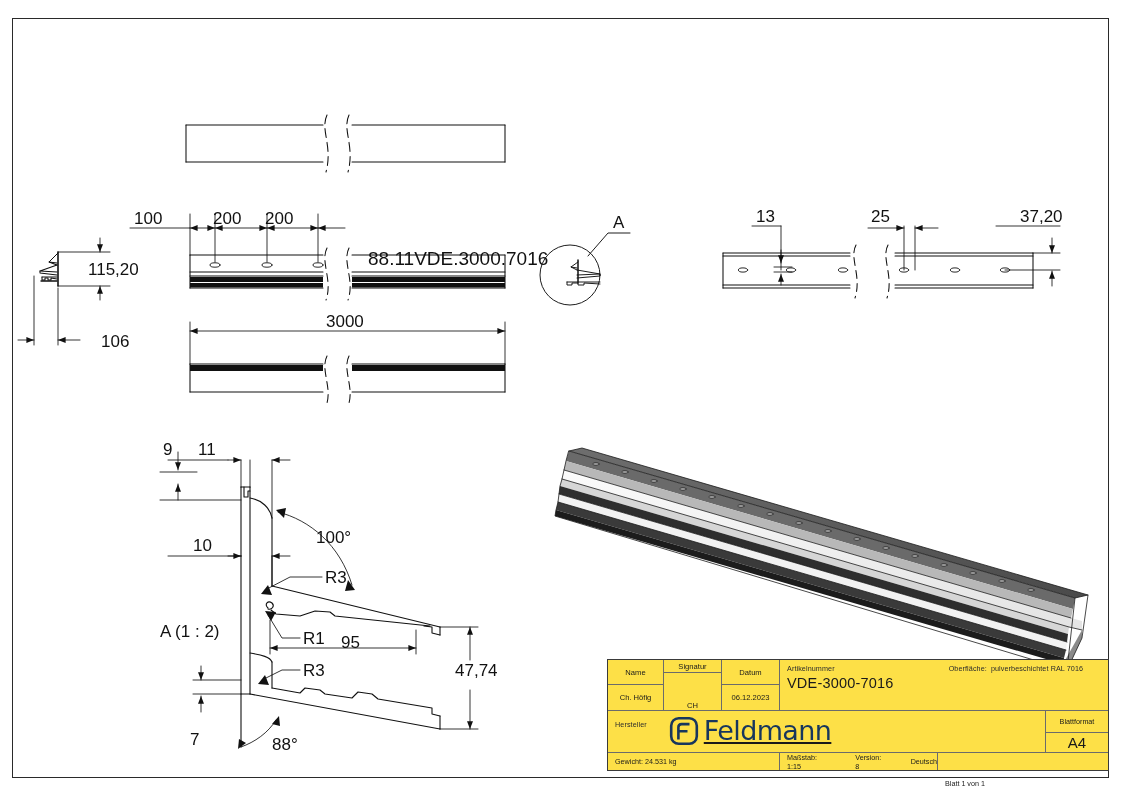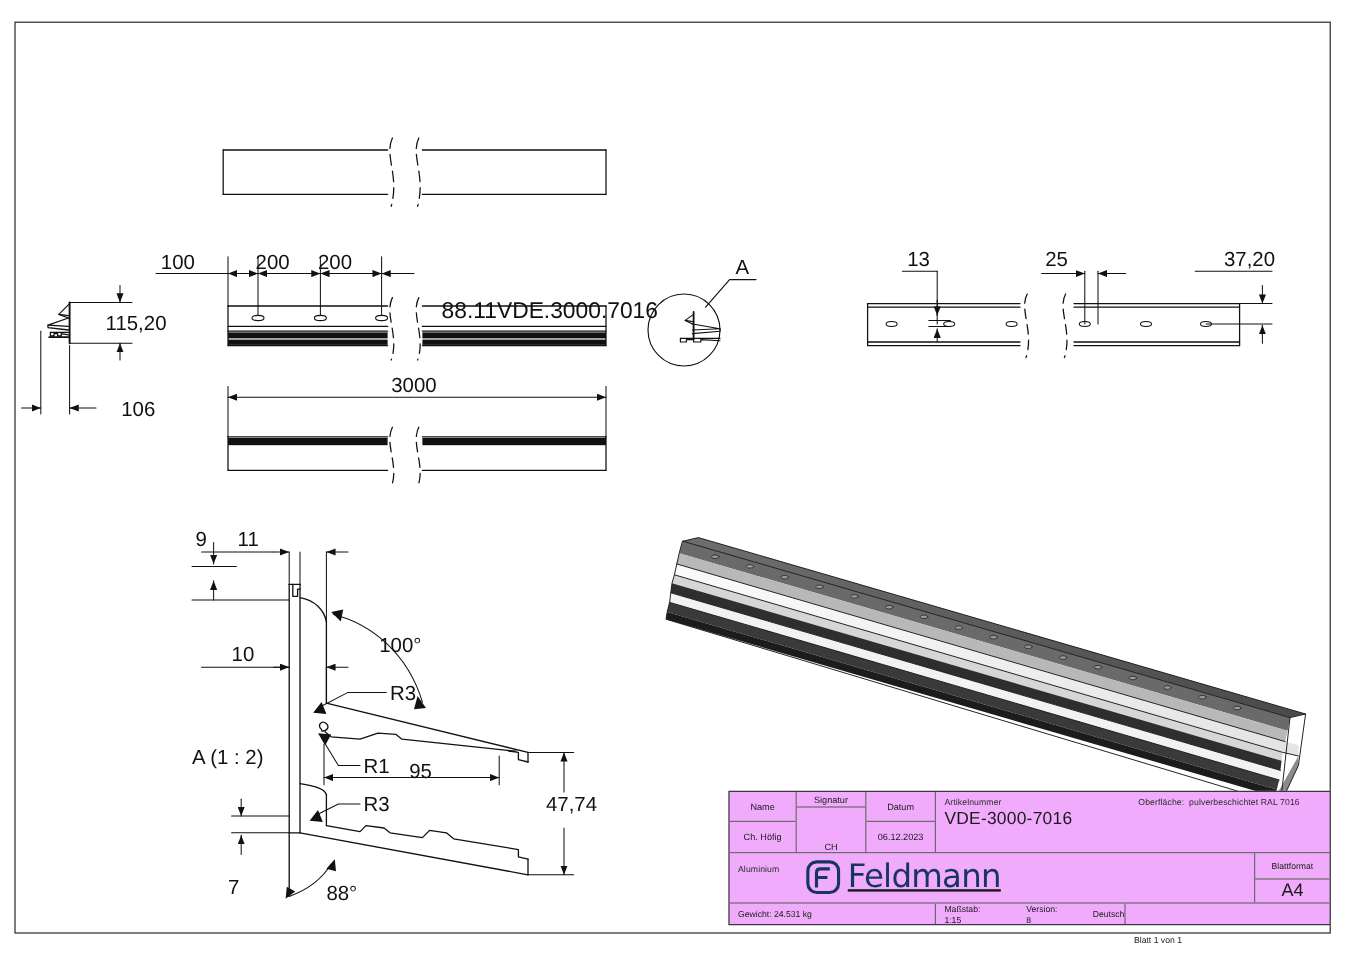--- a/index.html
+++ b/index.html
@@ -6,21 +6,21 @@
   body{width:1123px;height:794px;position:relative;overflow:hidden;
        font-family:"Liberation Sans", sans-serif;color:#1a1a1a;}
   #sheet{position:absolute;inset:0;}
   .frame{position:absolute;left:12px;top:18px;width:1097px;height:760px;
          border:1.6px solid #2a2a2a;box-sizing:border-box;}
   svg.layer{position:absolute;left:0;top:0;width:1123px;height:794px;
             pointer-events:none;}
   .dimtxt{font-family:"Liberation Sans", sans-serif;fill:#111;}
   
   .tb{position:absolute;left:607px;top:659px;width:502px;height:112px;
-      border:1.3px solid #3a3a3a;box-sizing:border-box;background:#f0abfc;
+      border:1.3px solid #3a3a3a;box-sizing:border-box;background:#fde047;
       display:flex;flex-direction:column;}
   .tb-row{display:flex;border-bottom:1px solid #6b6b6b;}
   .tb-row:last-child{border-bottom:none;}
   .tb-r1{height:50px;}
   .tb-r2{height:44px;}
   .tb-r3{height:17px;flex:1;}
   .tb-cell{box-sizing:border-box;border-right:1px solid #6b6b6b;position:relative;}
   .tb-cell:last-child{border-right:none;}
   .lblsm{font-size:7.2px;color:#2b2b2b;letter-spacing:.1px;}
   .valbig{font-size:14.5px;color:#1a1a1a;letter-spacing:.2px;}
@@ -394,21 +394,21 @@
           <span class="lblsm">Artikelnummer</span>
           <span class="lblsm art-ober">Oberfläche:</span>
           <span class="lblsm" style="margin-left:4px">pulverbeschichtet RAL 7016</span>
         </div>
         <div class="valbig" style="margin-top:2px">VDE-3000-7016</div>
       </div>
     </div>
 
     <div class="tb-row tb-r2">
       <div class="tb-cell hs-col">
-        <div class="lblsm hs-lbl">Aluminium</div>
+        <div class="lblsm hs-lbl">Hersteller</div>
         <div class="logo">
           <svg width="30" height="30" viewBox="0 0 30 30">
             <rect x="2.2" y="2.2" width="25.6" height="25.6" rx="7.5" ry="7.5" fill="none" stroke="#17365d" stroke-width="2.6"></rect>
             <path d="M19.2 8.1 H12.6 C10.6 8.1 9.4 9.4 9.4 11.3 V22.2
                      M9.4 15.2 H17.2" fill="none" stroke="#17365d" stroke-width="2.6" stroke-linecap="square"></path>
           </svg>
           <span class="logo-word">Feldmann</span>
         </div>
       </div>
       <div class="tb-cell bf-col">

